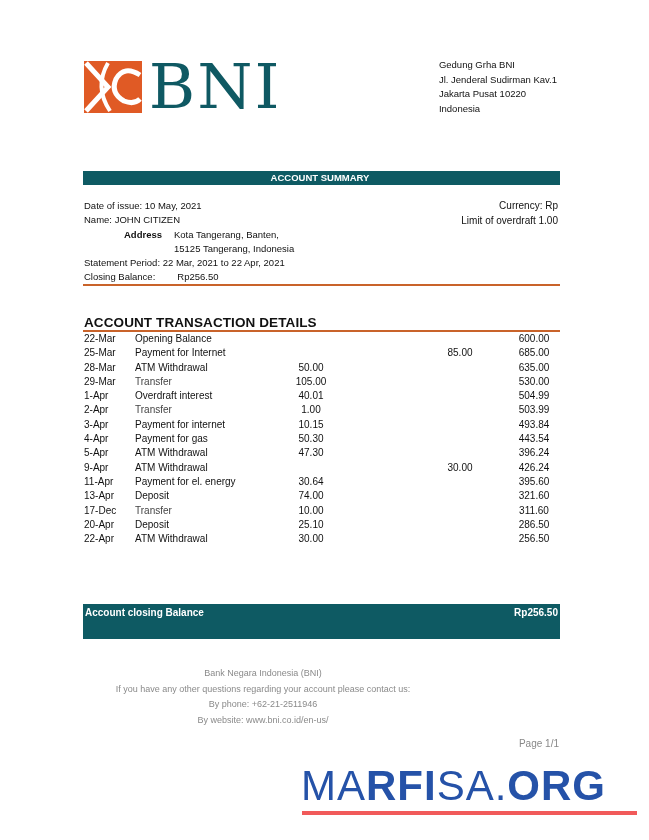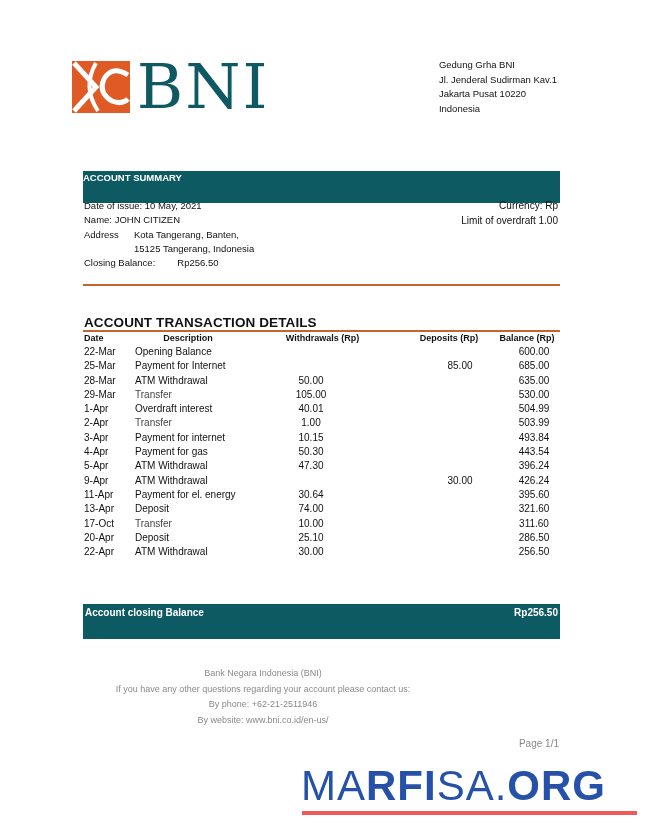--- a/index.html
+++ b/index.html
@@ -1,32 +1,32 @@
 <!DOCTYPE html>
 <html><head>
   <meta charset="utf-8">
   <style>
     * { margin: 0; padding: 0; box-sizing: border-box; }
     html, body { width: 649px; height: 840px; background: #ffffff; overflow: hidden; }
     body { position: relative; font-family: "Liberation Sans", sans-serif; color: #111; }
 
-    .logo { position: absolute; left: 72px; top: 59px; height: 56px; display: flex; align-items: center; }
+    .logo { position: absolute; left: 84px; top: 59px; height: 56px; display: flex; align-items: center; }
     .logo-mark { width: 58px; height: 52px; }
     .logo-text { font-family: "DejaVu Serif", serif; font-size: 62px; color: #0f5963; margin-left: 8px; letter-spacing: 2px; line-height: 56px; transform: scaleX(1.02); }
 
     .bank-address { position: absolute; right: 92px; top: 58px; font-size: 9.5px; line-height: 14.5px; color: #111; }
 
     .band { position: absolute; left: 83px; width: 477px; background: #0e5a63; color: #fff; font-weight: bold; font-size: 9.5px; }
-    .band-summary { top: 171px; height: 32px; text-align: left; padding-right: 3px; line-height: 14px; }
+    .band-summary { top: 171px; height: 14px; text-align: center; padding-right: 3px; line-height: 14px; }
     .band-closing { top: 604px; height: 35px; line-height: 17px; display: flex; justify-content: space-between; padding: 0 2px 0 2px; font-size: 10px; }
 
     .info { position: absolute; left: 84px; top: 199px; font-size: 9.5px; line-height: 14.3px; }
     .info b { font-weight: normal; }
     .info .row { display: flex; }
-    .info .addr-label { width: 50px; font-weight: normal; }
+    .info .addr-label { width: 50px; font-weight: bold; margin-left: 40px; }
     .info .closing-val { margin-left: 22px; }
 
     .info-right { position: absolute; right: 91px; top: 199px; text-align: right; font-size: 10px; line-height: 14.5px; }
 
     .rule { position: absolute; left: 83px; width: 477px; height: 2px; background: #c9632a; }
     .rule-1 { top: 284px; }
     .rule-2 { top: 330px; }
 
     .section-title { position: absolute; left: 84px; top: 315px; font-size: 13.5px; font-weight: bold; letter-spacing: 0.1px; }
 
@@ -85,43 +85,40 @@
   </div>
   <div class="row">
     <span class="addr-label">Address</span>
     <span>Kota Tangerang, Banten,</span>
   </div>
   <div class="row">
     <span class="addr-label"></span>
     <span>15125 Tangerang, Indonesia</span>
   </div>
   <div class="row">
+    <b>Statement Period:</b>&nbsp;
+    <span>22 Mar, 2021 to 22 Apr, 2021</span>
+  </div>
+  <div class="row">
     <b>Closing Balance:</b>
     <span class="closing-val">Rp256.50</span>
   </div>
 </div>
 
 <div class="info-right">
   <div>Currency: Rp</div>
   <div>Limit of overdraft 1.00</div>
 </div>
 
 <div class="rule rule-1"></div>
 
 <div class="section-title">ACCOUNT TRANSACTION DETAILS</div>
 <div class="rule rule-2"></div>
 
 <div class="tx">
-  <div class="tx-head">
-    <div class="c-date">Date</div>
-    <div class="c-desc">Description</div>
-    <div class="c-wd">Withdrawals (Rp)</div>
-    <div class="c-dep">Deposits (Rp)</div>
-    <div class="c-bal">Balance (Rp)</div>
-  </div>
   <div id="tx-body">
       <div class="tx-row">
         <div class="c-date">22-Mar</div>
         <div class="c-desc">Opening Balance</div>
         <div class="c-wd"></div>
         <div class="c-dep"></div>
         <div class="c-bal">600.00</div>
       </div>
       <div class="tx-row">
         <div class="c-date">25-Mar</div>
@@ -194,21 +191,21 @@
         <div class="c-bal">395.60</div>
       </div>
       <div class="tx-row">
         <div class="c-date">13-Apr</div>
         <div class="c-desc">Deposit</div>
         <div class="c-wd">74.00</div>
         <div class="c-dep"></div>
         <div class="c-bal">321.60</div>
       </div>
       <div class="tx-row">
-        <div class="c-date">17-Oct</div>
+        <div class="c-date">17-Dec</div>
         <div class="c-desc muted">Transfer</div>
         <div class="c-wd">10.00</div>
         <div class="c-dep"></div>
         <div class="c-bal">311.60</div>
       </div>
       <div class="tx-row">
         <div class="c-date">20-Apr</div>
         <div class="c-desc">Deposit</div>
         <div class="c-wd">25.10</div>
         <div class="c-dep"></div>

